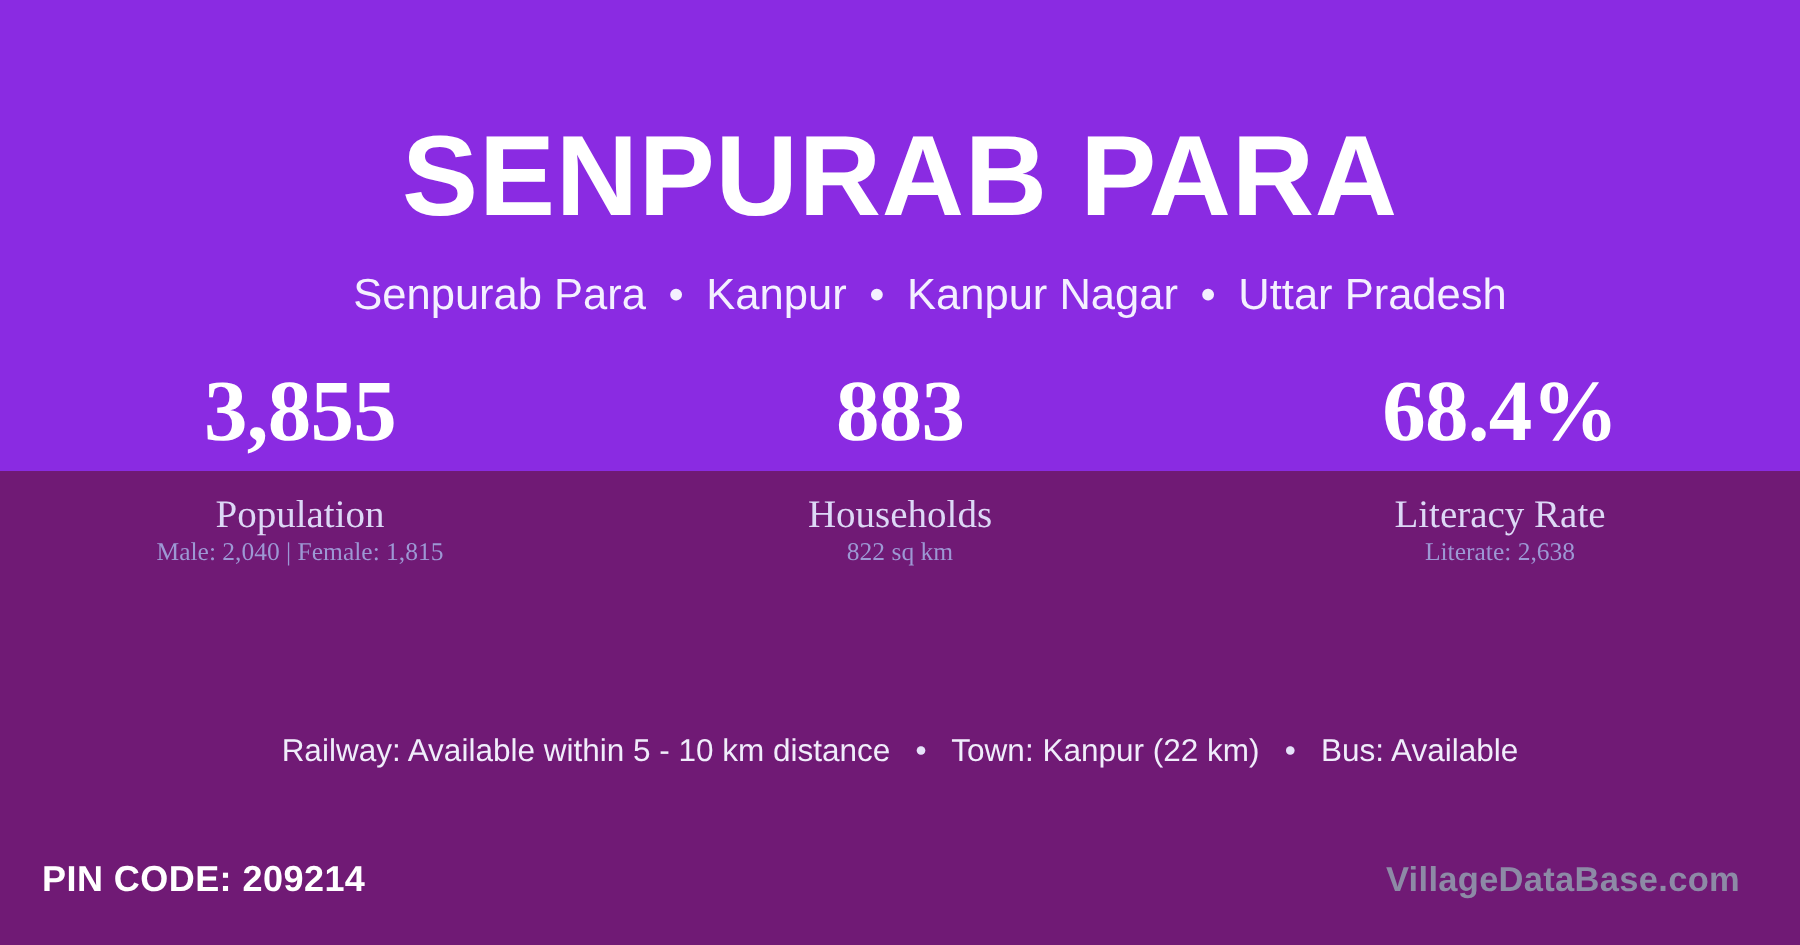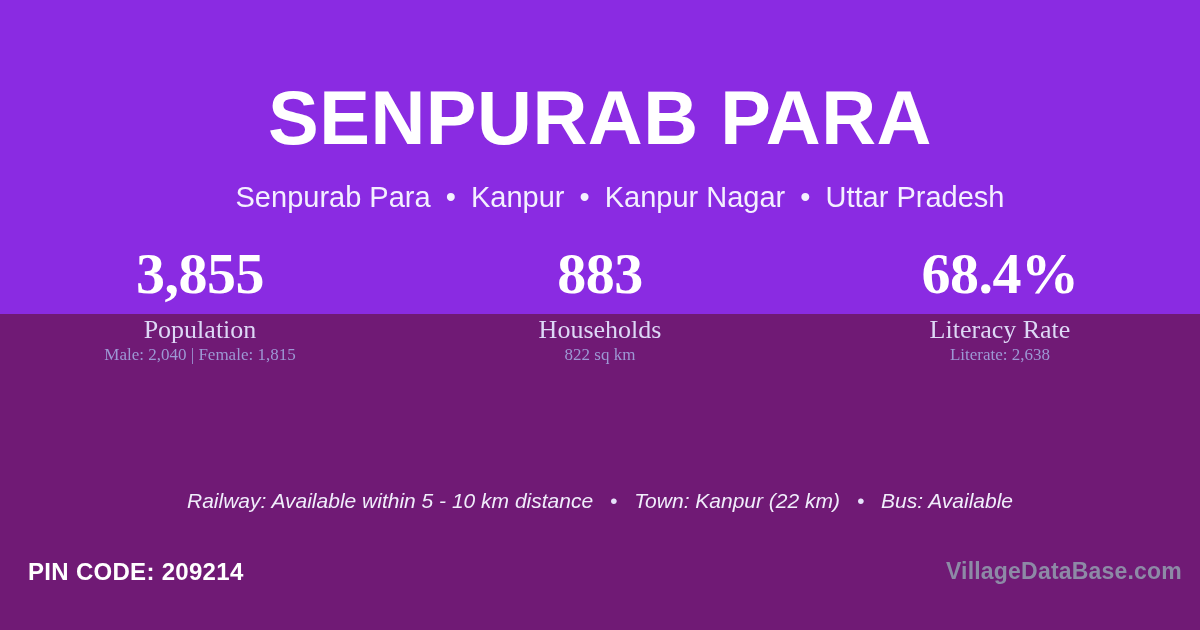--- a/index.html
+++ b/index.html
@@ -104,21 +104,21 @@
   .stat-value {
     font-size: 58px;
     font-weight: 700;
     color: #FFFFFF;
     line-height: 1.08;
     letter-spacing: -0.5px;
     height: 68px;
   }
 
   .stat-label {
-    margin-top: 3px;
+    margin-top: 16px;
     font-size: 26px;
     font-weight: 400;
     color: #DDD8F6;
     line-height: 1.2;
   }
 
   .stat-sub {
     font-size: 17px;
     font-weight: 400;
     color: #9D98D4;
@@ -130,40 +130,39 @@
     position: absolute;
     top: 487px;
     left: 0;
     width: 1200px;
     text-align: center;
     font-size: 21px;
     font-weight: 400;
     color: #F0EDFB;
     line-height: 1.3;
     white-space: nowrap;
-    font-style: italic;
   }
 
   .amenity-sep {
     display: inline;
     padding: 0 11px;
     color: #E6E2FA;
   }
 
   
   .footer {
     position: absolute;
     bottom: 0;
     left: 0;
     width: 1200px;
     height: 72px;
     display: flex;
-    align-items: flex-start;
+    align-items: center;
     justify-content: space-between;
-    padding: 0 18px 14px 28px;
+    padding: 0 40px 14px 28px;
   }
 
   .pin-code {
     font-size: 24px;
     font-weight: 700;
     color: #FFFFFF;
     letter-spacing: 0.3px;
     line-height: 1.2;
   }
 

